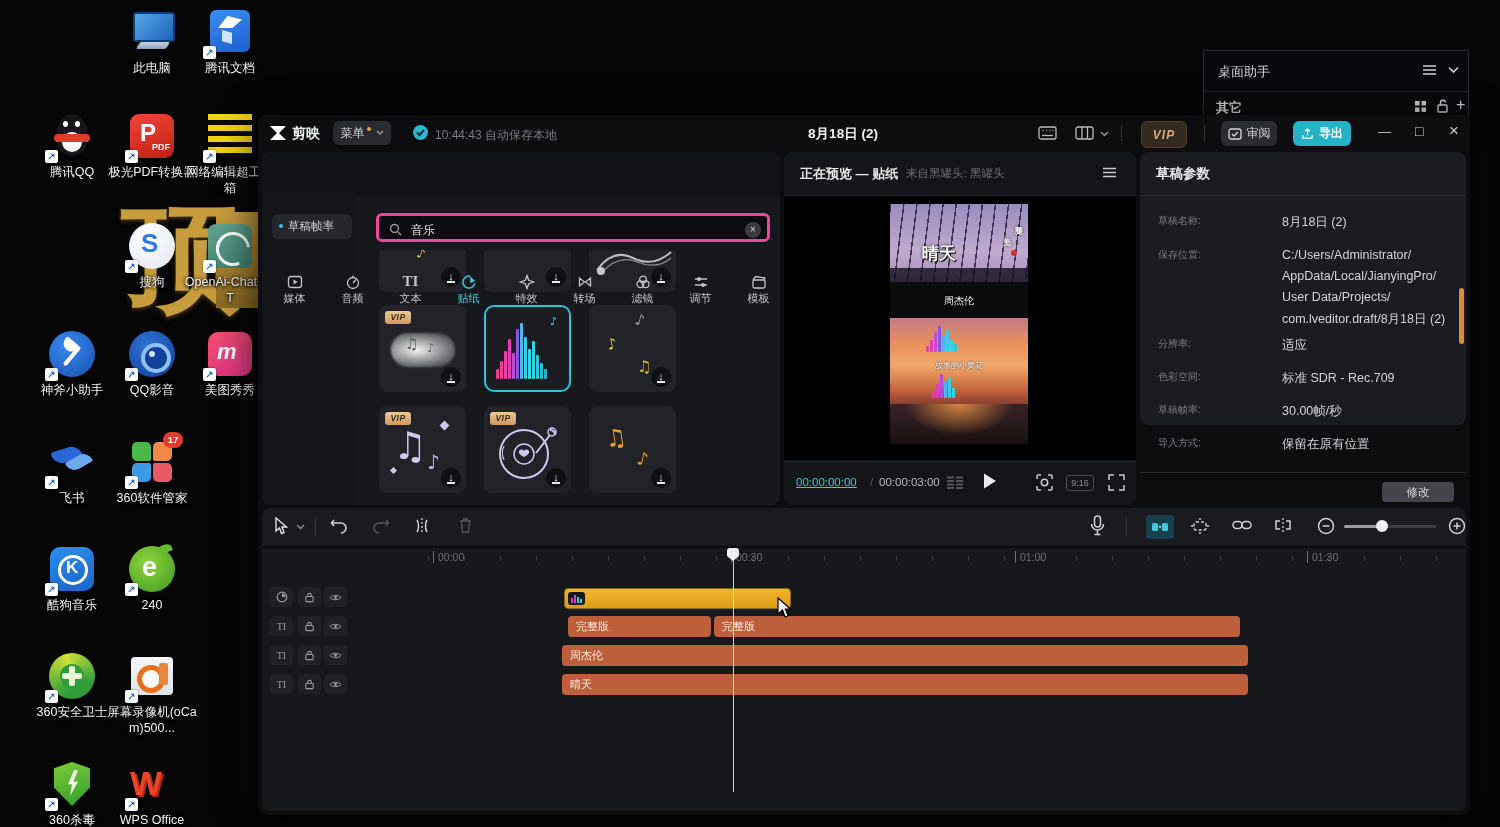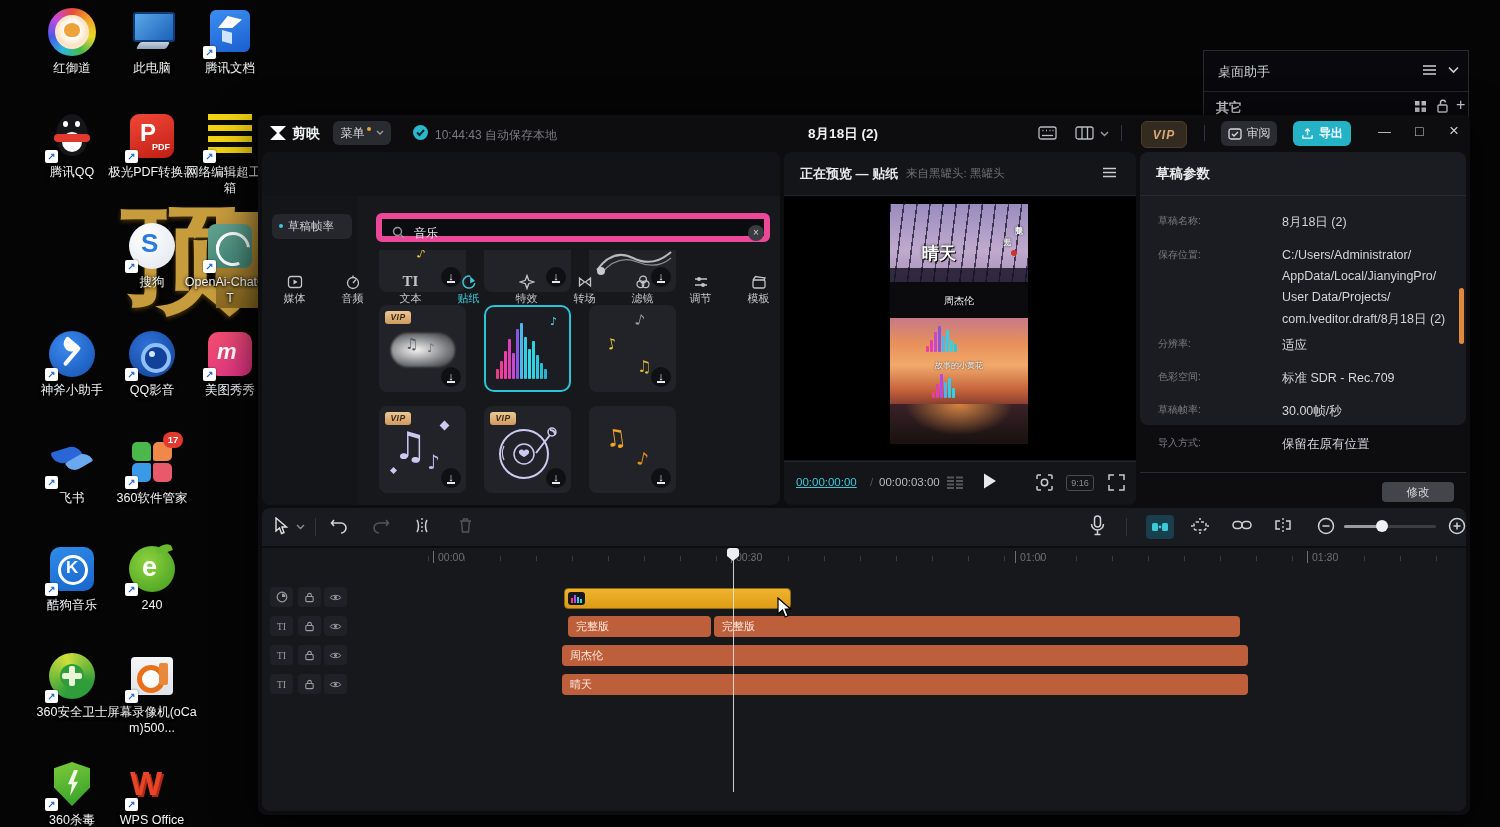--- a/index.html
+++ b/index.html
@@ -36,28 +36,20 @@
   svg{display:block;}
 </style>
 </head>
 <body>
 
 <div class="stage">
 
   <div class="s" style="left:122px;top:198px;font-size:118px;font-weight:900;line-height:1;color:#c79c3c;text-shadow:0 2px 4px #4a3608;z-index:1;">顶</div>
   <div class="s" style="left:216px;top:212px;width:42px;height:96px;background:linear-gradient(180deg,#c89c40,#8a6a22);z-index:1;"></div>
 
-  <div class="dicon" style="left:24px;top:8px;">
-    <div class="art">
-      <div class="s" style="inset:0;border-radius:50%;background:conic-gradient(#e84a3a,#f0a22a,#e8d82a,#4ab84a,#2ab8d8,#4a5ae8,#c84ae0,#e84a3a);"></div>
-      <div class="s" style="left:7px;top:7px;width:34px;height:34px;border-radius:50%;background:radial-gradient(circle at 50% 45%,#fff 30%,#ffe2c2 60%,#f5f5f5);"></div>
-      <div class="s" style="left:16px;top:15px;width:16px;height:14px;border-radius:50% 50% 45% 45%;background:#f0a23a;"></div>
-    </div>
-    <div class="lbl">红御道</div>
-  </div>
 
   <div class="dicon" style="left:104px;top:8px;">
     <div class="art">
       <div class="s" style="left:5px;top:4px;width:38px;height:26px;border-radius:3px;background:linear-gradient(135deg,#5aa8e8,#1a62b8);border:2px solid #0e3c78;"></div>
       <div class="s" style="left:10px;top:34px;width:30px;height:7px;background:linear-gradient(180deg,#c9d4e0,#8fa2b8);transform:skewX(-30deg);border-radius:2px;"></div>
     </div>
     <div class="lbl">此电脑</div>
   </div>
 
   <div class="dicon" style="left:182px;top:8px;">
@@ -330,21 +322,21 @@
     <div class="panel" style="left:4px;top:37px;width:518px;height:353px;">
 
       <div class="s" style="left:0;top:0;width:518px;height:44px;background:#121317;border-radius:8px 8px 0 0;"></div>
 
       <div class="s" style="left:0;top:44px;width:96px;height:309px;background:#141519;border-radius:0 0 0 8px;"></div>
       <div class="s" style="left:10px;top:62px;width:80px;height:25px;background:#26272d;border-radius:6px;">
         <span class="s" style="left:7px;top:10px;width:4px;height:4px;border-radius:50%;background:#3ec8d8;"></span>
         <span class="s" style="left:16px;top:5px;font-size:11.5px;color:#cfd0d3;">草稿帧率</span>
       </div>
 
-      <div class="s" style="left:114px;top:61px;width:394px;height:29px;background:#0b0c0f;border:6px solid #ec4899;border-radius:6px;box-sizing:border-box;">
+      <div class="s" style="left:114px;top:61px;width:394px;height:29px;background:#0b0c0f;border:3px solid #ec4899;border-radius:6px;box-sizing:border-box;">
         <svg class="s" style="left:10px;top:7px;" width="13" height="13" viewBox="0 0 13 13">
             <circle cx="5.5" cy="5.5" r="4" stroke="#9a9b9f" fill="none" stroke-width="1.4"></circle>
             <path d="M8.7 8.7 12 12" stroke="#9a9b9f" stroke-width="1.4"></path>
           </svg>
         <input style="position: absolute; left: 30px; top: 3px; width: 320px; height: 20px; background: transparent; border: none; outline: none; color: rgb(232, 233, 235); font-size: 12px; font-family: inherit;" value="音乐">
         <span class="s" style="left:366px;top:6px;width:16px;height:16px;border-radius:50%;background:#3a3b41;color:#d0d1d4;font-size:10px;line-height:16px;text-align:center;">×</span>
       </div>
 
       <div class="sitem" style="left:117px;top:98px;height:42px;border-radius:0 0 8px 8px;">
         <span class="note" style="left:38px;top:-4px;color:#e8c43c;font-size:13px;transform:rotate(18deg);">♪</span>

